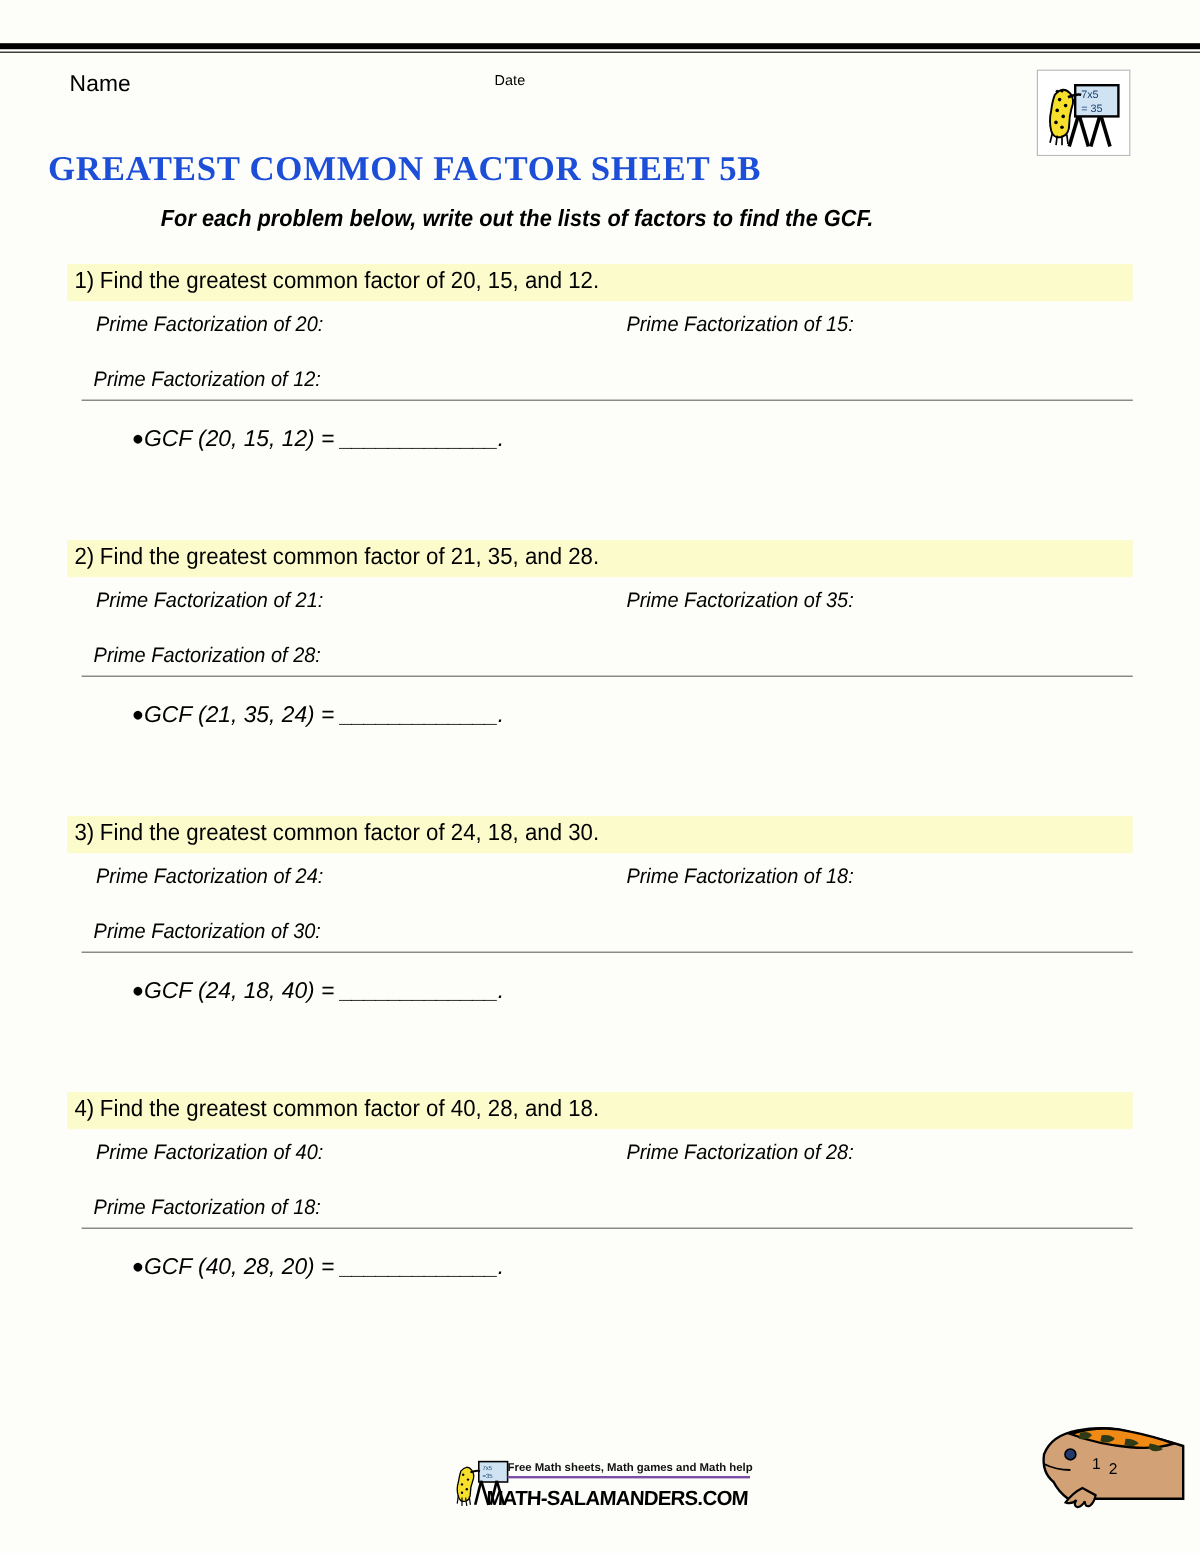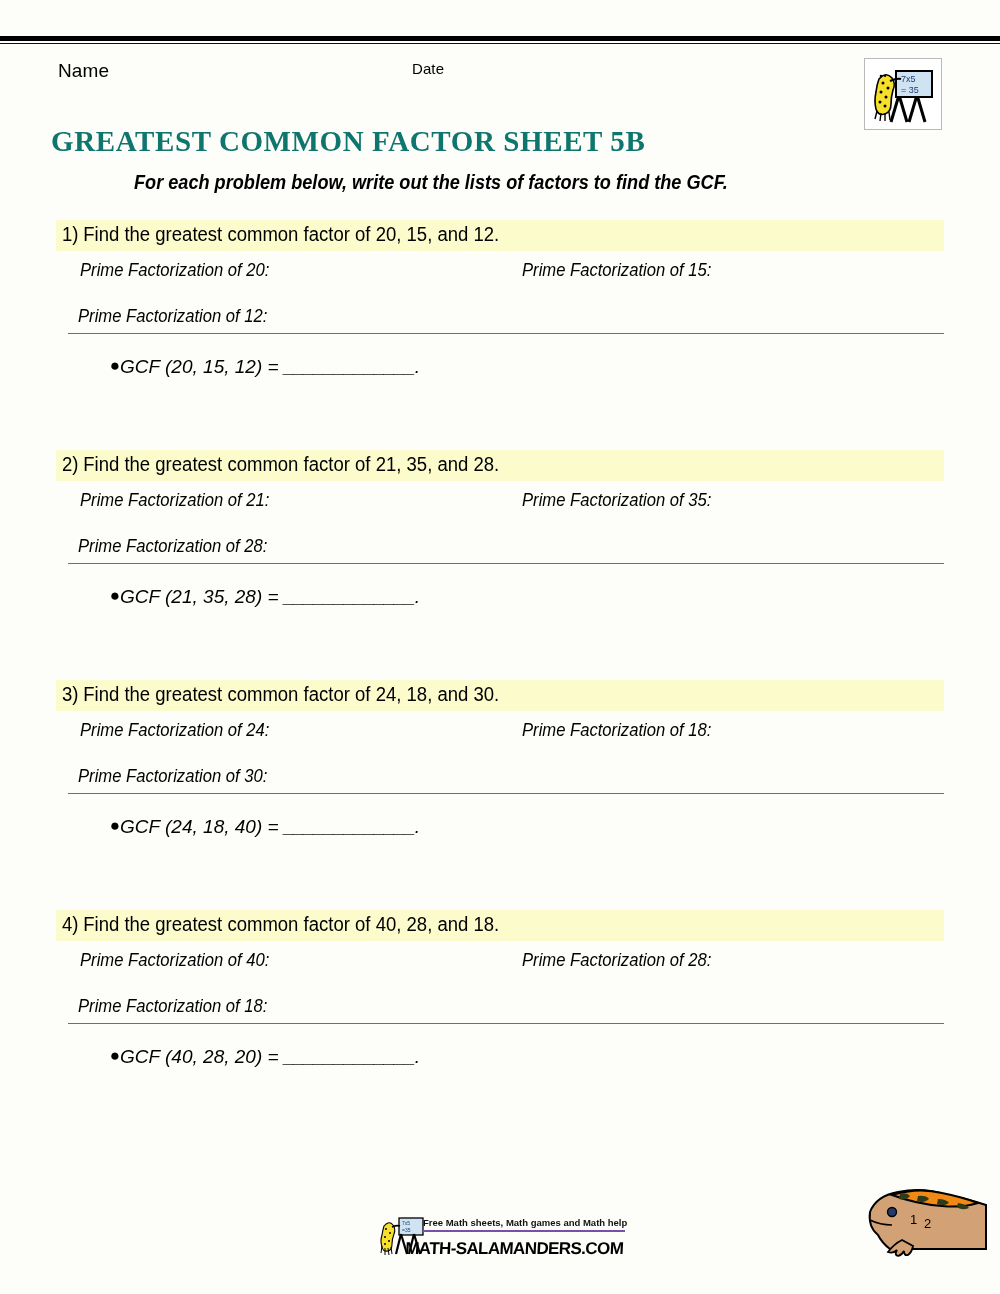--- a/index.html
+++ b/index.html
@@ -45,46 +45,46 @@
     position: absolute;
     left: 58px;
     top: 60px;
     font-size: 19px;
     letter-spacing: .1px;
   }
   .hdr-date {
     position: absolute;
     left: 412px;
     top: 60px;
-    font-size: 15px;
+    font-size: 12px;
     letter-spacing: .1px;
   }
 
   
   .logo-box {
     position: absolute;
     left: 864px;
     top: 58px;
     width: 78px;
     height: 72px;
     border: 1px solid #b9b9b9;
     background: #ffffff;
     box-sizing: border-box;
   }
   .logo-box svg { display: block; }
 
   
   .title {
     position: absolute;
-    left: 51px;
+    left: 40px;
     top: 106px;
     font-family: "Liberation Serif", "DejaVu Serif", serif;
     font-size: 29px;
     letter-spacing: .6px;
-    color: #0f766e;
+    color: #1d4ed8;
     white-space: nowrap;
   }
 
   
   .instruction {
     position: absolute;
     left: 134px;
     top: 171px;
     font-size: 19.5px;
     font-style: italic;
@@ -264,21 +264,21 @@
   <div class="problem" style="top:450px">
     <div class="q-band"></div>
     <div class="q-text">
       <span class="q-num">2)</span><span>Find the greatest common factor of 21, 35, and 28.</span>
     </div>
     <div class="pf-a">Prime Factorization of 21:</div>
     <div class="pf-b">Prime Factorization of 35:</div>
     <div class="pf-c">Prime Factorization of 28:</div>
     <div class="pf-rule"></div>
     <div class="gcf-row">
-      <span class="gcf-bullet">●</span><span>GCF (21, 35, 28) = </span><span class="gcf-blank">_____________</span><span>.</span>
+      <span class="gcf-bullet">●</span><span>GCF (21, 35, 24) = </span><span class="gcf-blank">_____________</span><span>.</span>
     </div>
   </div>
 
   <div class="problem" style="top:680px">
     <div class="q-band"></div>
     <div class="q-text">
       <span class="q-num">3)</span><span>Find the greatest common factor of 24, 18, and 30.</span>
     </div>
     <div class="pf-a">Prime Factorization of 24:</div>
     <div class="pf-b">Prime Factorization of 18:</div>

